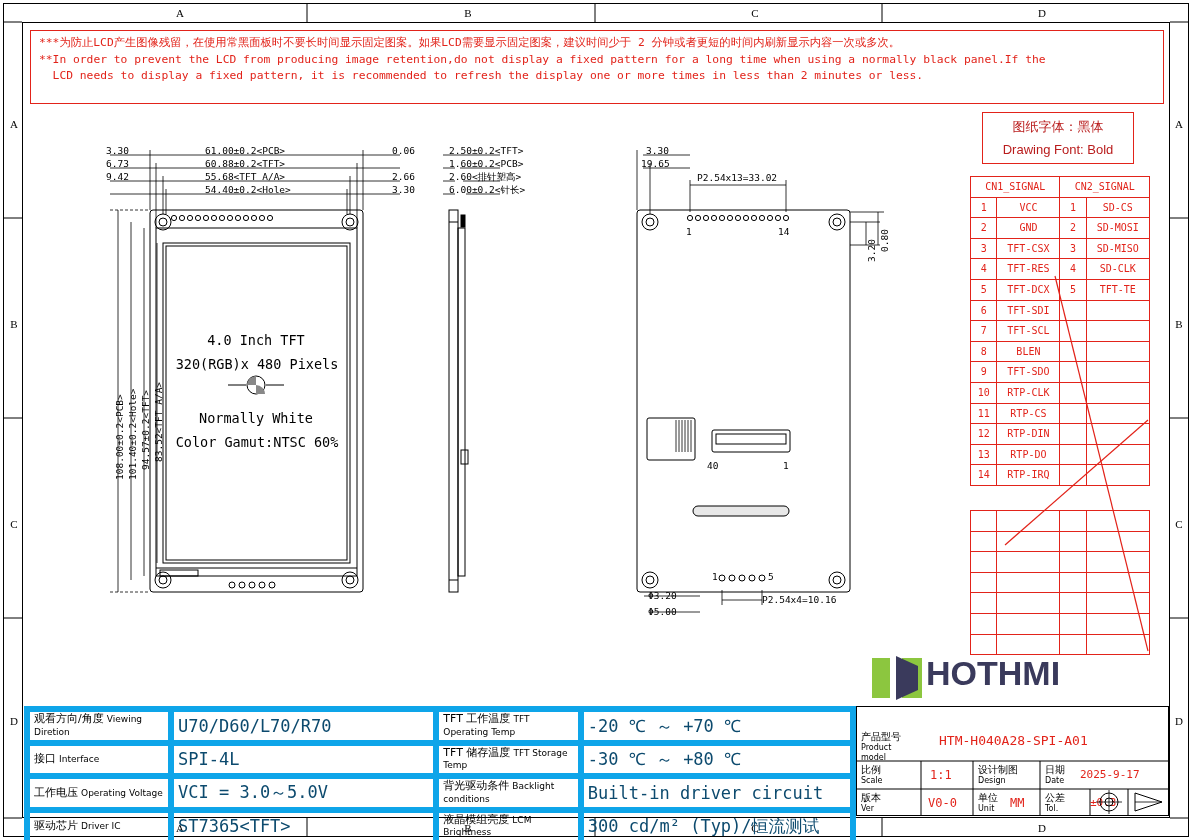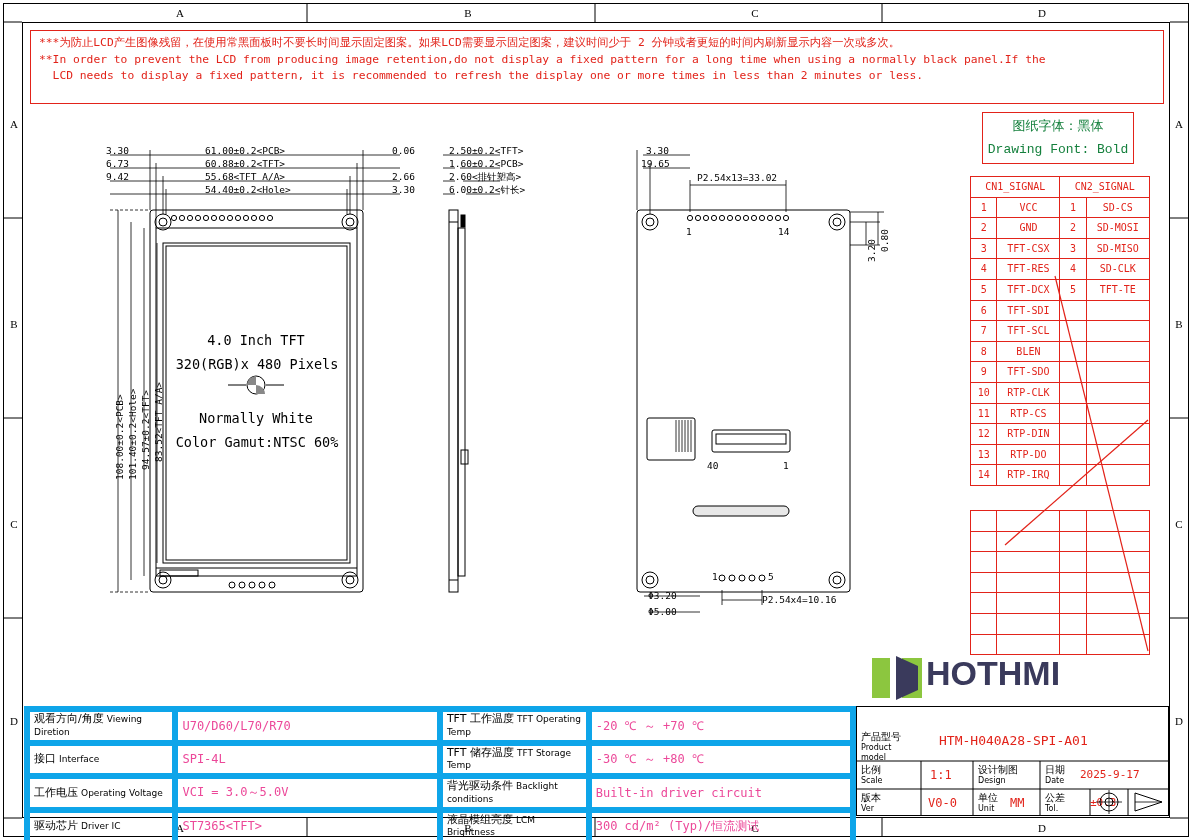--- a/index.html
+++ b/index.html
@@ -13,41 +13,41 @@
   
   .zone{position:absolute;font-family:"Liberation Serif",serif;font-size:11px;color:#000;text-align:center;}
 
   
   .note{position:absolute;left:30px;top:30px;width:1134px;height:74px;border:1px solid #e2231a;box-sizing:border-box;color:#e2231a;
         font-family:"DejaVu Sans Mono",monospace;font-size:11.3px;line-height:16.5px;padding:4px 6px 0 8px;}
   .note div{white-space:pre;}
 
   
   .fontbox{position:absolute;left:982px;top:112px;width:152px;height:52px;border:1.5px solid #e2231a;box-sizing:border-box;
-        color:#15803d;font-family:Liberation Mono, monospace;font-size:13px;line-height:23px;text-align:center;padding-top:2px;}
+        color:#b91c1c;font-family:Liberation Sans, sans-serif;font-size:13px;line-height:23px;text-align:center;padding-top:2px;}
 
   
   .pintable{position:absolute;left:970px;top:176px;width:180px;border-collapse:collapse;}
   .pintable td{border:1px solid #e2231a;color:#e2231a;font-family:"DejaVu Sans Mono",monospace;font-size:10px;
         text-align:center;height:19.6px;line-height:19.6px;padding:0;}
   .pintable td.num{width:26px;}
   .pintable td.sig{width:64px;}
   .pintable tr.head td{font-size:10px;}
   .emptygrid{position:absolute;left:970px;top:510px;width:180px;height:142px;}
   .emptygrid table{border-collapse:collapse;width:180px;}
   .emptygrid td{border:1px solid #e2231a;height:19.6px;padding:0;}
   .emptygrid td.n{width:26px;} .emptygrid td.s{width:64px;}
 
   
   .spectable{position:absolute;left:24px;top:706px;width:832px;height:110px;border-collapse:collapse;}
   .spectable td{border:6px solid #0ea5e9;padding:0 4px;height:27.5px;vertical-align:middle;}
   .lbl{width:148px;font-family:"DejaVu Sans",sans-serif;font-size:9.6px;line-height:11.5px;color:#000;}
   .lbl .cn{font-size:11px;}
   .lbl .en{font-size:9px;}
-  .val{font-family:"DejaVu Sans Mono",monospace;font-size:12px;color:#ec4899;white-space:nowrap;margin-top:44px;}
+  .val{font-family:"DejaVu Sans Mono",monospace;font-size:17px;color:#0c4a6e;white-space:nowrap;margin-top:44px;}
   .val1{width:272px;}
   .val2{width:263px;}
 
   
   .titleblock{position:absolute;left:856px;top:706px;width:313px;height:110px;border:1px solid #000;box-sizing:border-box;}
   .tb-cell{position:absolute;box-sizing:border-box;font-family:"DejaVu Sans",sans-serif;font-size:9px;color:#000;line-height:10.5px;padding:2px 3px;}
   .tb-cell .cn{font-size:10px;display:block;}
   .tb-cell .en{font-size:8px;display:block;}
   .tb-val{position:absolute;font-family:"DejaVu Sans Mono",monospace;color:#e2231a;font-size:12px;}
 

